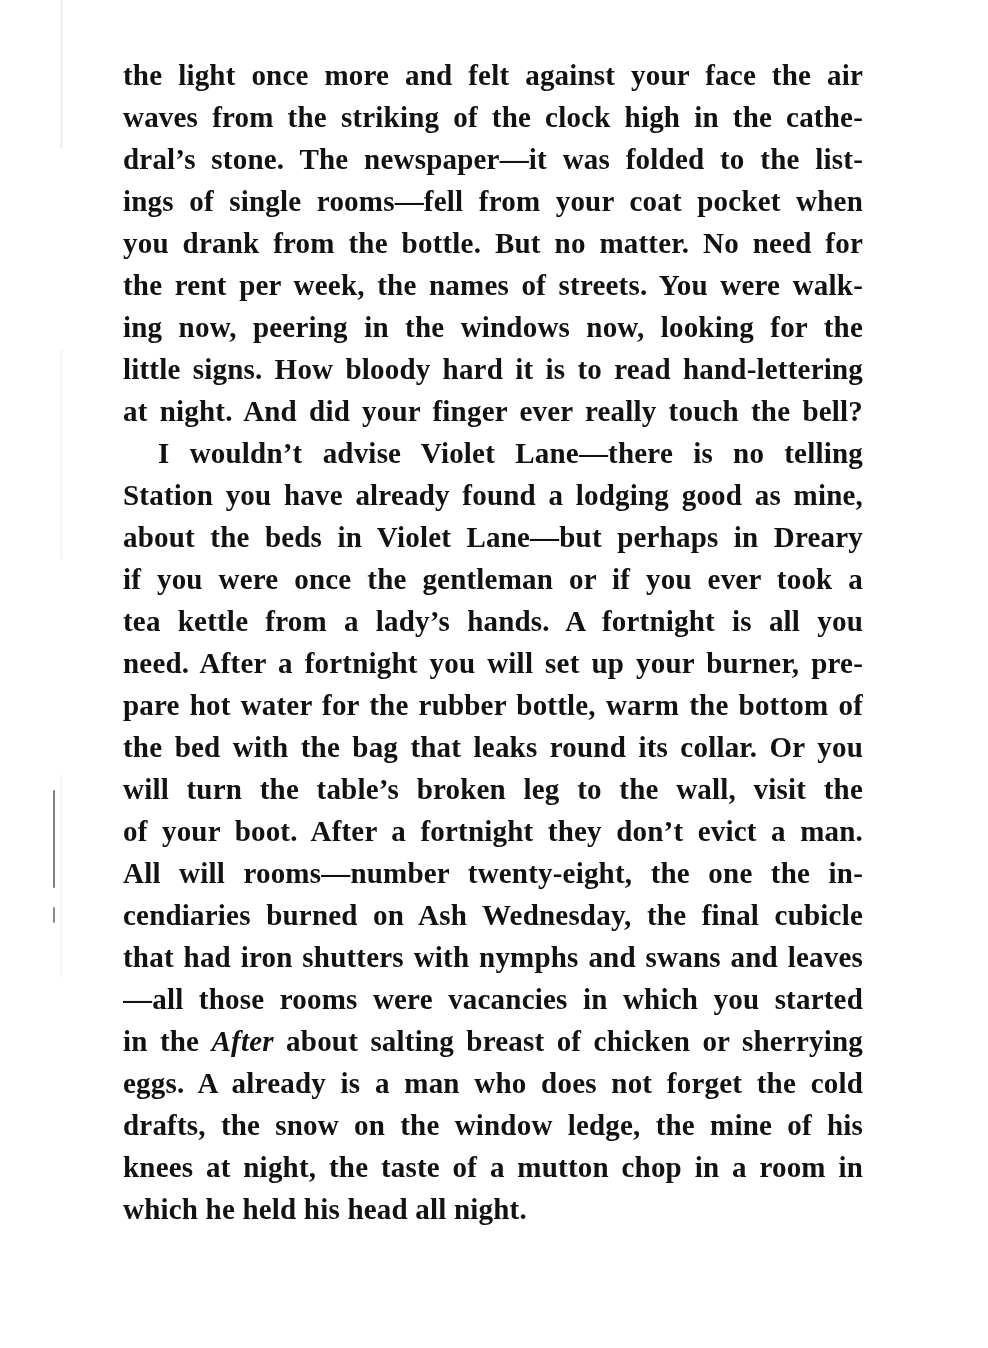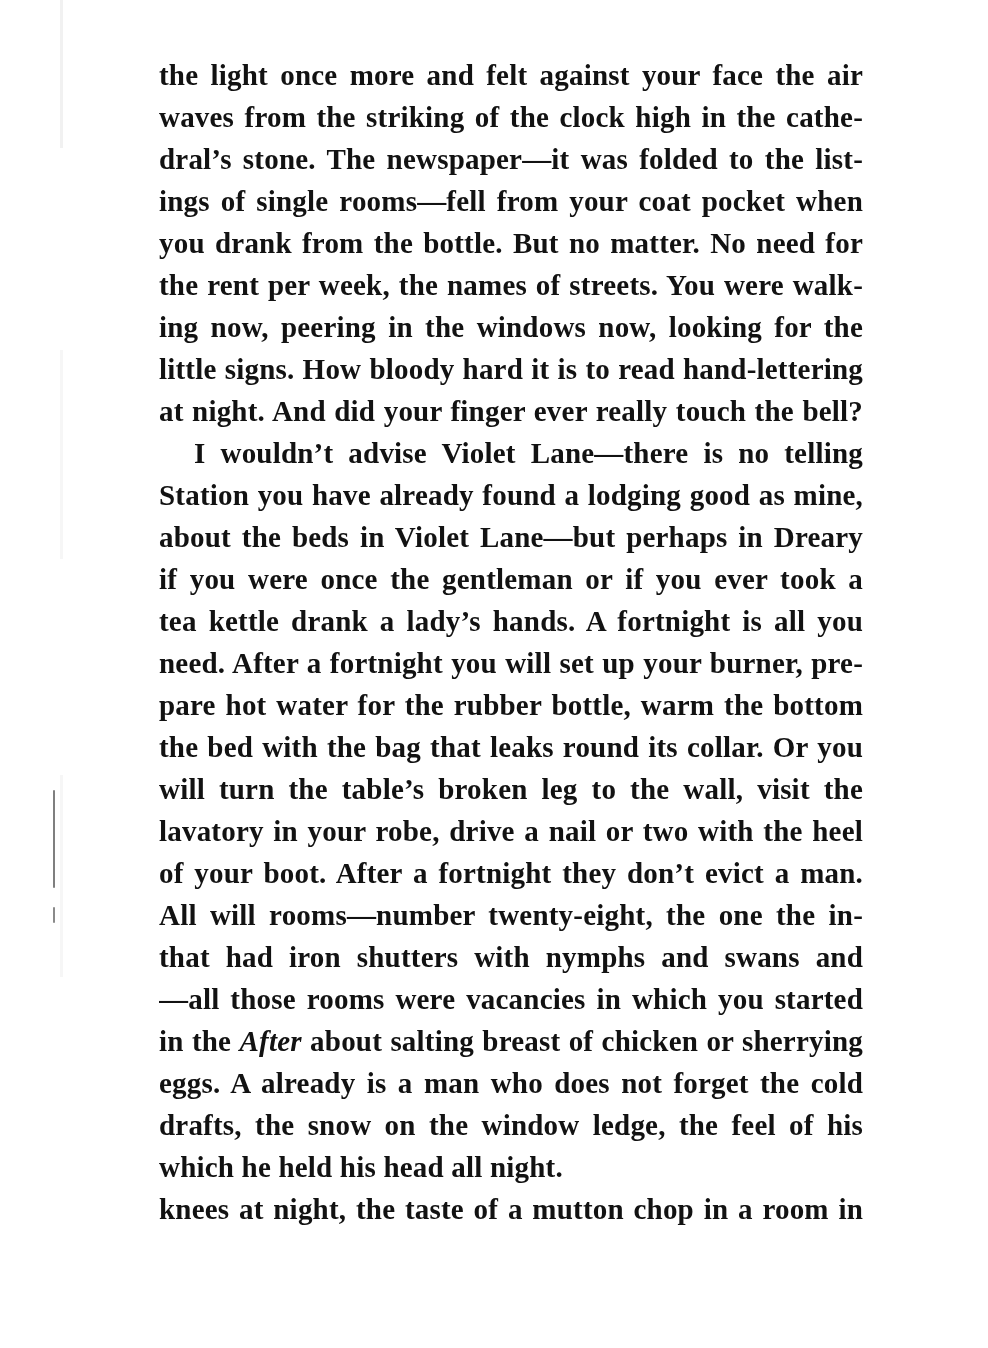--- a/index.html
+++ b/index.html
@@ -67,21 +67,20 @@
     font-size: 29px;
     font-weight: bold;
     line-height: 42px;
     letter-spacing: 0.2px;
   }
   .line {
     height: 42px;
     overflow: hidden;
     text-align: justify;
     text-align-last: justify;
-    margin-left: 36px;
   }
   .line.indent {
     text-indent: 35px;
   }
   .line.last {
     text-align-last: left;
   }
   .line i {
     font-style: italic;
   }
@@ -100,29 +99,29 @@
       <div class="line">ings of single rooms—fell from your coat pocket when</div>
       <div class="line">you drank from the bottle. But no matter. No need for</div>
       <div class="line">the rent per week, the names of streets. You were walk-</div>
       <div class="line">ing now, peering in the windows now, looking for the</div>
       <div class="line">little signs. How bloody hard it is to read hand-lettering</div>
       <div class="line">at night. And did your finger ever really touch the bell?</div>
       <div class="line indent">I wouldn’t advise Violet Lane—there is no telling</div>
       <div class="line">Station you have already found a lodging good as mine,</div>
       <div class="line">about the beds in Violet Lane—but perhaps in Dreary</div>
       <div class="line">if you were once the gentleman or if you ever took a</div>
-      <div class="line">tea kettle drank a lady’s hands. A fortnight is all you</div>
+      <div class="line">tea kettle from a lady’s hands. A fortnight is all you</div>
       <div class="line">need. After a fortnight you will set up your burner, pre-</div>
       <div class="line">pare hot water for the rubber bottle, warm the bottom of</div>
       <div class="line">the bed with the bag that leaks round its collar. Or you</div>
       <div class="line">will turn the table’s broken leg to the wall, visit the</div>
-      <div class="line">lavatory in your robe, drive a nail or two with the heel</div>
       <div class="line">of your boot. After a fortnight they don’t evict a man.</div>
       <div class="line">All will rooms—number twenty-eight, the one the in-</div>
+      <div class="line">cendiaries burned on Ash Wednesday, the final cubicle</div>
       <div class="line">that had iron shutters with nymphs and swans and leaves</div>
       <div class="line">—all those rooms were vacancies in which you started</div>
       <div class="line"><span>in the </span><i>After</i><span> about salting breast of chicken or sherrying</span></div>
       <div class="line">eggs. A already is a man who does not forget the cold</div>
-      <div class="line">drafts, the snow on the window ledge, the feel of his</div>
+      <div class="line">drafts, the snow on the window ledge, the mine of his</div>
+      <div class="line">knees at night, the taste of a mutton chop in a room in</div>
       <div class="line last">which he held his head all night.</div>
-      <div class="line">knees at night, the taste of a mutton chop in a room in</div>
     </div>
 </div>
 
 </body></html>

